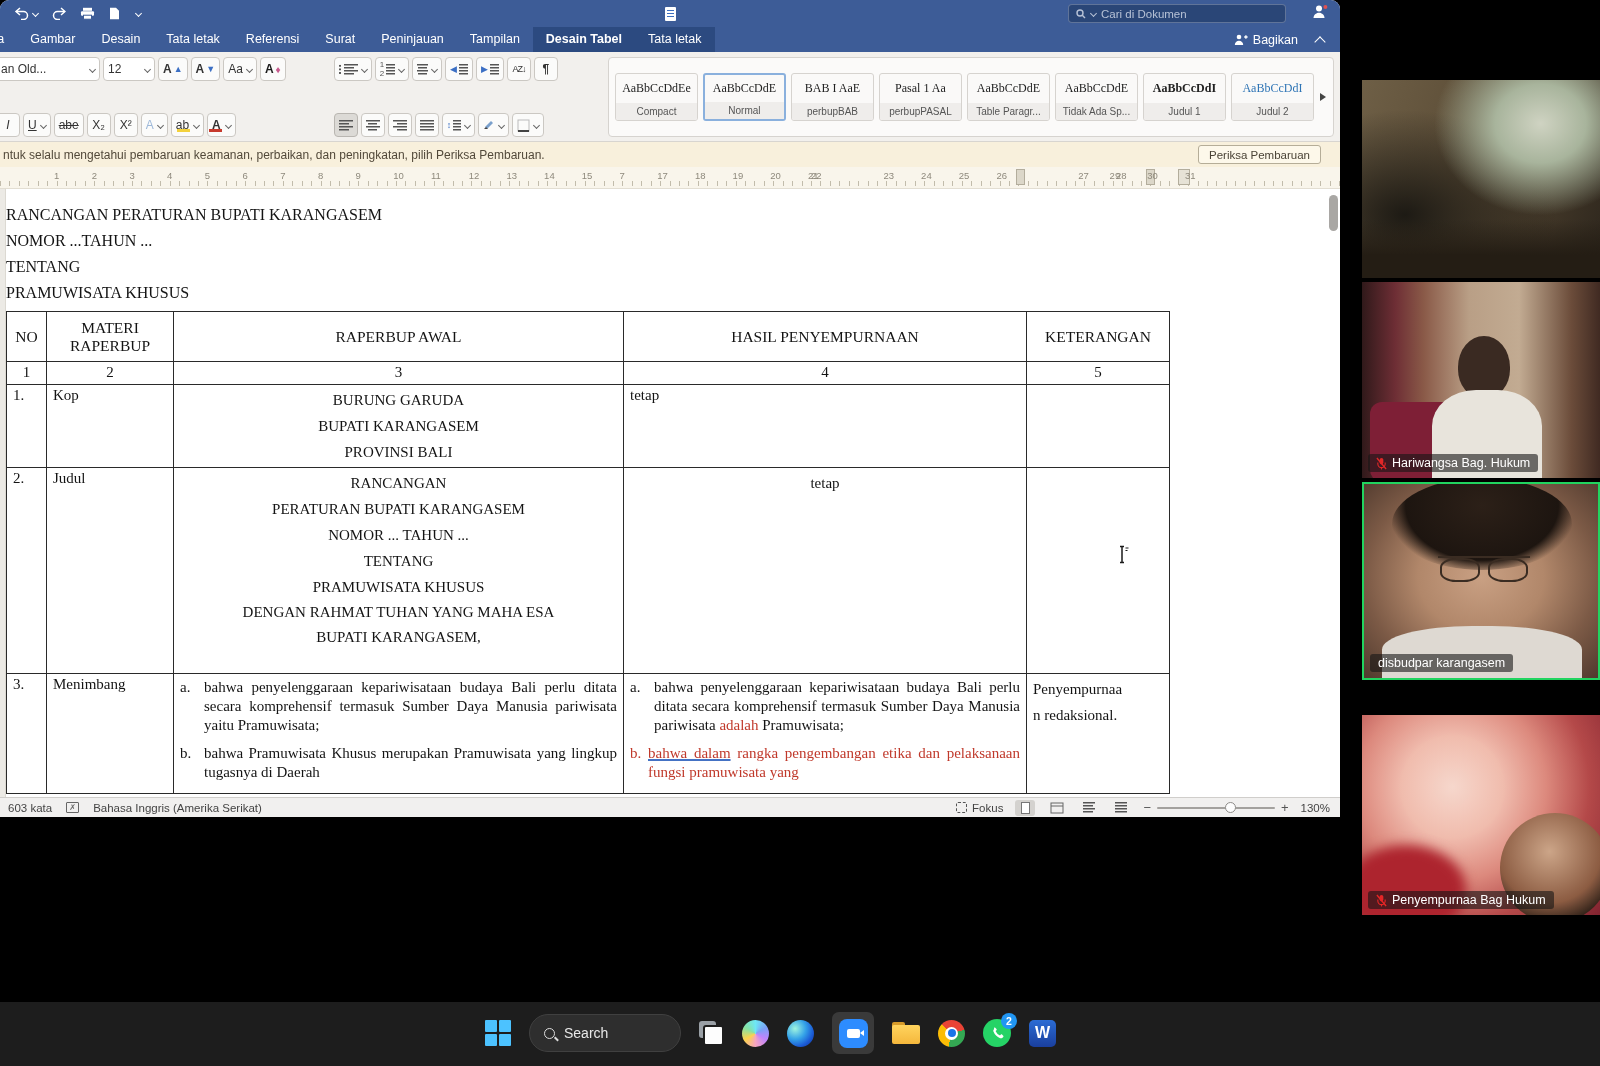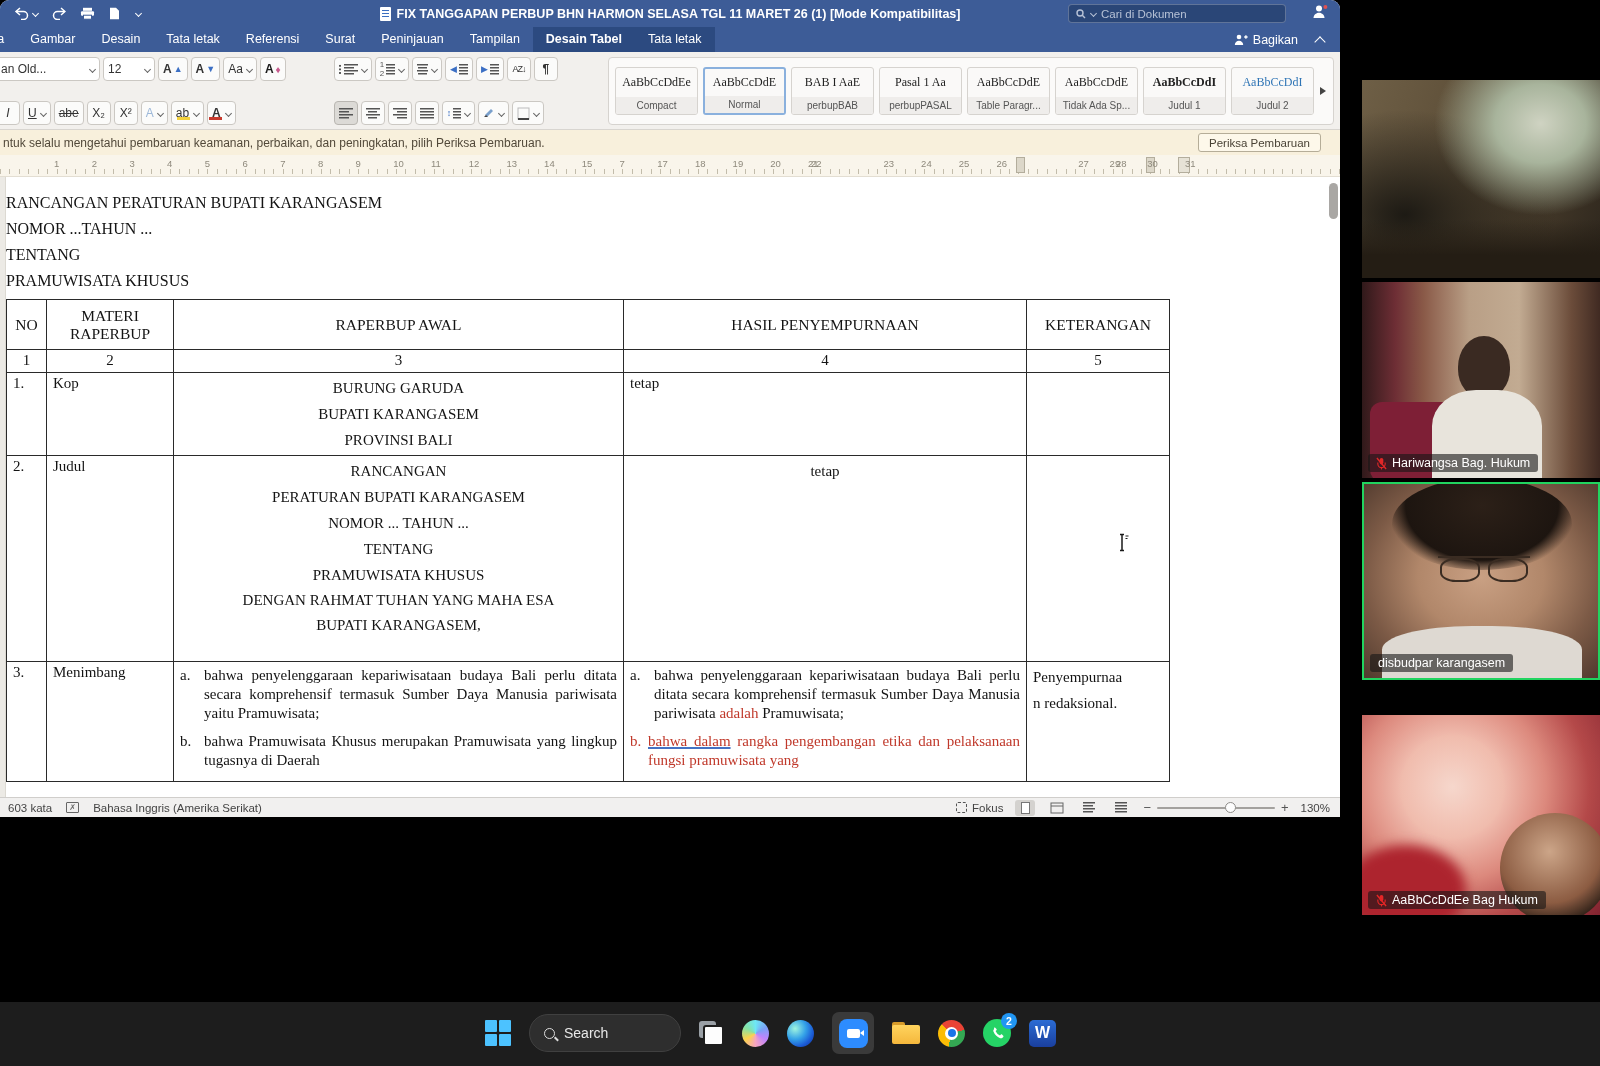--- a/index.html
+++ b/index.html
@@ -30,21 +30,21 @@
         font-size:12.5px;flex:0 0 auto;position:relative;}
   .tab{padding:0 13px;line-height:25px;white-space:nowrap;}
   .tab.first{margin-left:-56px;}
   .ctx{display:flex;background:#2c4a80;height:25px;}
   .ctx .tab.on{font-weight:bold;}
   .share{position:absolute;right:42px;display:flex;align-items:center;gap:5px;font-size:12.5px;}
   .chevup{position:absolute;right:16px;width:8px;height:8px;border-left:1.6px solid #fff;
           border-top:1.6px solid #fff;transform:rotate(45deg);top:11px;}
 
   
-  .ribbon{height:78px;background:#f2f0ed;border-bottom:1px solid #d8d5d0;display:flex;
+  .ribbon{height:90px;background:#f2f0ed;border-bottom:1px solid #d8d5d0;display:flex;
           align-items:stretch;padding:5px 4px 4px 2px;gap:22px;flex:0 0 auto;}
   .rgrp{display:flex;flex-direction:column;justify-content:space-between;}
   .rrow{display:flex;align-items:center;gap:3px;}
   .rbtn{height:24px;min-width:24px;background:#fbfbfa;border:1px solid #cbc8c3;border-radius:4px;
         display:flex;align-items:center;justify-content:center;gap:2px;font-size:12px;color:#333;
         padding:0 4px;}
   .combo{height:24px;background:#fff;border:1px solid #cbc8c3;border-radius:4px;display:flex;
          align-items:center;justify-content:space-between;font-size:12px;color:#333;padding:0 4px;}
   .car{width:5px;height:5px;border-right:1.4px solid #666;border-bottom:1.4px solid #666;
        transform:rotate(45deg);margin-left:2px;flex:0 0 auto;}
@@ -255,21 +255,20 @@
         </span>
         <span class="qbtn">
           <svg width="11" height="13" viewBox="0 0 11 13">
               <path d="M1 .8h6l3 3v8.4H1z" fill="#fff"></path>
             </svg>
         </span>
         <span class="car" style="border-color:#fff"></span>
       </div>
       <div class="tb-title">
         <span class="docicon"></span>
-        <span>FIX TANGGAPAN PERBUP BHN HARMON SELASA TGL 11 MARET 26 (1) [Mode Kompatibilitas]</span>
       </div>
       <div class="tb-search">
         <svg width="10" height="10" viewBox="0 0 10 10">
             <circle cx="4" cy="4" r="3" fill="none" stroke="#b7c2d6" stroke-width="1.4"></circle>
             <path d="M6.3 6.3 9 9" stroke="#b7c2d6" stroke-width="1.4"></path>
           </svg>
         <span class="car" style="border-color:#b7c2d6;margin:0"></span>
         <span>Cari di Dokumen</span>
       </div>
       <div class="tb-account">
@@ -694,21 +693,21 @@
     <div class="vid v4">
       <span class="redblob"></span>
       <span class="blob"></span>
       <span class="vlabel">
         <svg width="11" height="13" viewBox="0 0 12 14">
             <rect x="4" y="1" width="4" height="7" rx="2" fill="#e02828"></rect>
             <path d="M2 6v1.5a4 4 0 0 0 8 0V6" stroke="#e02828" fill="none" stroke-width="1.2"></path>
             <line x1="6" y1="11.5" x2="6" y2="13.5" stroke="#e02828" stroke-width="1.2"></line>
             <line x1="1" y1="1" x2="11" y2="13" stroke="#e02828" stroke-width="1.5"></line>
           </svg>
-        <span>AaBbCcDdEe Bag Hukum</span>
+        <span>Penyempurnaa Bag Hukum</span>
       </span>
     </div>
   </div>
 
   <div class="taskbar">
     <div class="tkrow">
       <span class="winlogo">
           <i></i>
           <i></i>
           <i></i>

